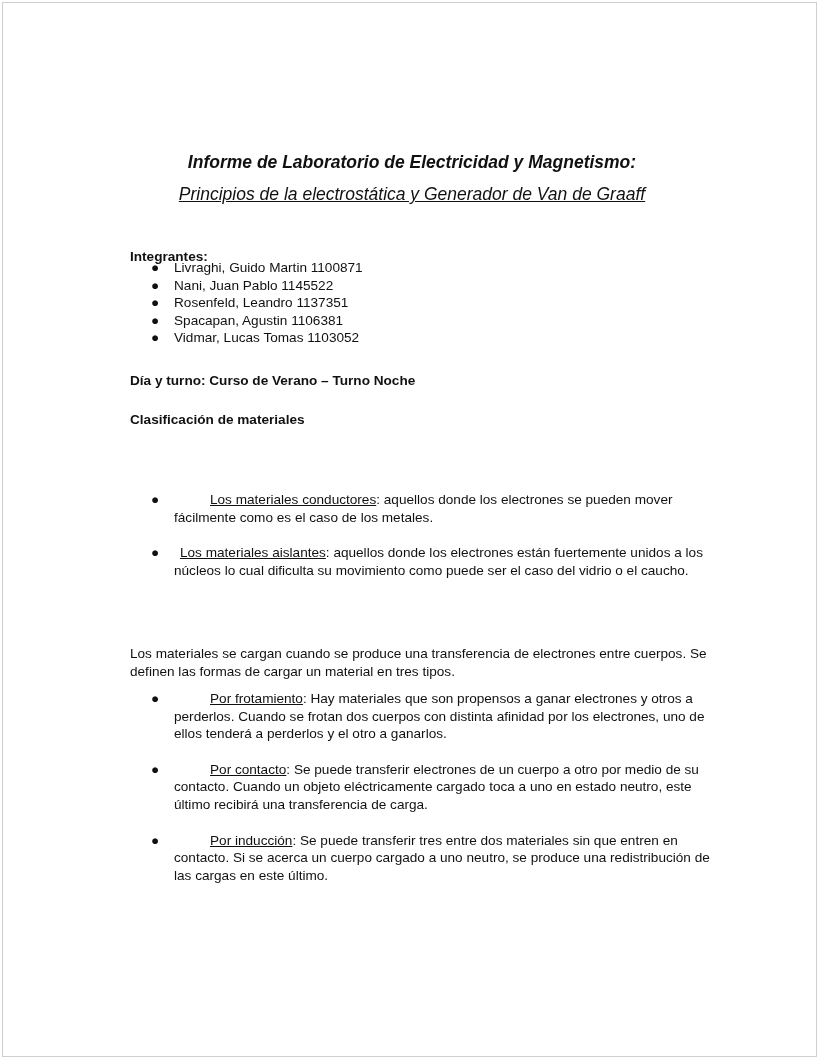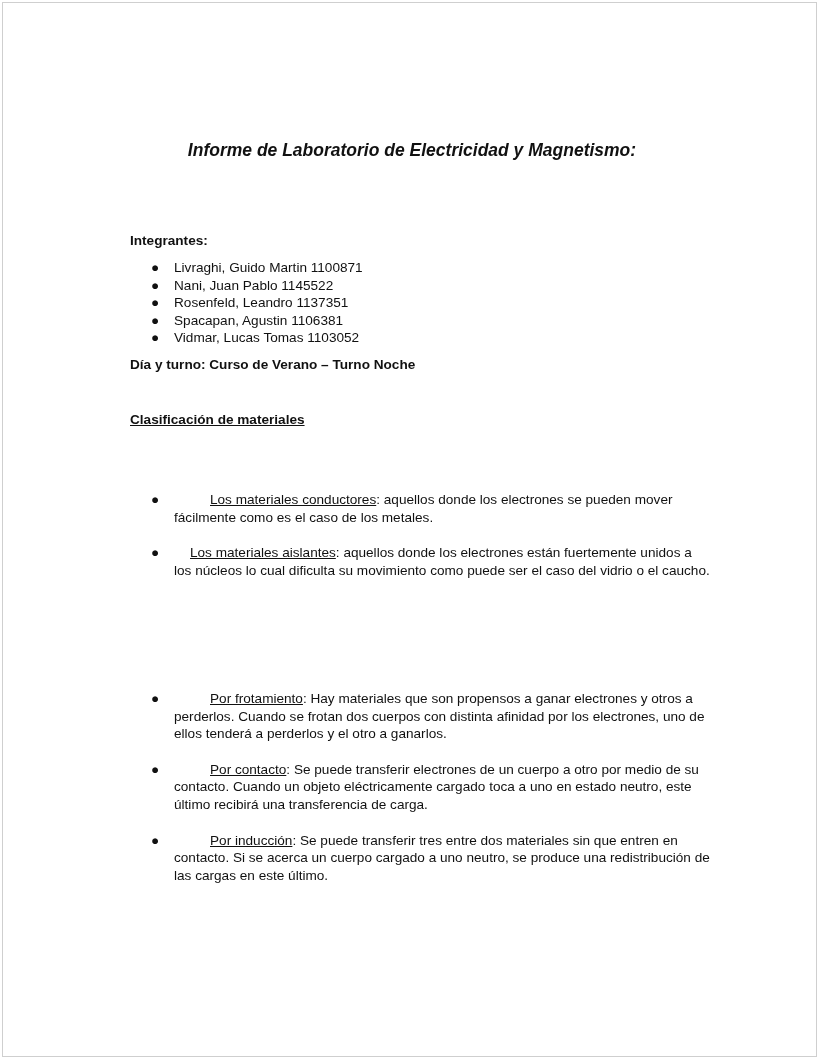--- a/index.html
+++ b/index.html
@@ -1,50 +1,52 @@
 <!DOCTYPE html>
 <html><head>
 <meta charset="utf-8">
 <style>
   html, body { margin: 0; padding: 0; background: #ffffff; }
   body { width: 822px; height: 1062px; position: relative; overflow: hidden;
          font-family: "Liberation Sans", "DejaVu Sans", sans-serif; color: #111; }
   .page { position: absolute; left: 2px; top: 2px; width: 815px; height: 1055px;
           border: 1px solid #cfcfcf; background: #fff; box-sizing: border-box; }
-  .title { position: absolute; left: 0; width: 818px; text-align: center; font-size: 17.5px; }
+  .title { position: absolute; left: 0; width: 818px; text-align: center; font-size: 17.5px; margin-top: 12px; }
   .t1 { top: 137px; font-weight: bold; font-style: italic; }
   .t2 { top: 169px; font-style: italic; text-decoration: underline; }
   .txt { position: absolute; left: 127px; font-size: 13.6px; line-height: 17.6px; width: 580px; }
-  .b { font-weight: bold; }
-  .h { font-weight: bold; text-decoration: underline; }
+  .b { font-weight: bold; margin-top: 16px; }
+  .h { font-weight: bold; }
   .u { text-decoration: underline; margin-left: 36px; }
   ul { list-style: none; margin: 0; padding: 0; }
   .li { position: relative; padding-left: 44px; }
   .bullet { position: absolute; left: 21px; top: 0; }
 </style>
 </head>
 <body>
 
 <div class="page">
   <div class="title t1">Informe de Laboratorio de Electricidad y Magnetismo:</div>
+  <div class="title t2">Principios de la electrostática y Generador de Van de Graaff</div>
 
   <div class="txt b" style="top:229px">Integrantes:</div>
   <ul class="txt" style="top:256px">
     <li class="li"><span class="bullet">●</span><span>Livraghi, Guido Martin 1100871</span></li>
     <li class="li"><span class="bullet">●</span><span>Nani, Juan Pablo 1145522</span></li>
     <li class="li"><span class="bullet">●</span><span>Rosenfeld, Leandro 1137351</span></li>
     <li class="li"><span class="bullet">●</span><span>Spacapan, Agustin 1106381</span></li>
     <li class="li"><span class="bullet">●</span><span>Vidmar, Lucas Tomas 1103052</span></li>
   </ul>
   <div class="txt b" style="top:353px">Día y turno: Curso de Verano – Turno Noche</div>
 
   <div class="txt h" style="top:408px">Clasificación de materiales</div>
   <ul class="txt" style="top:488px">
     <li class="li" style="margin-bottom:18px"><span class="bullet">●</span><span class="u">Los materiales conductores</span><span>: aquellos donde los electrones se pueden mover fácilmente como es el caso de los metales.</span></li>
-    <li class="li"><span class="bullet">●</span><span class="u" style="margin-left:16px">Los materiales aislantes</span><span>: aquellos donde los electrones están fuertemente unidos a los núcleos lo cual dificulta su movimiento como puede ser el caso del vidrio o el caucho.</span></li>
+    <li class="li"><span class="bullet">●</span><span class="u" style="margin-left:6px">Los materiales aislantes</span><span>: aquellos donde los electrones están fuertemente unidos a los núcleos lo cual dificulta su movimiento como puede ser el caso del vidrio o el caucho.</span></li>
   </ul>
 
+  <div class="txt" style="top:642px">Los materiales se cargan cuando se produce una transferencia de electrones entre cuerpos. Se definen las formas de cargar un material en tres tipos.</div>
   <ul class="txt" style="top:687px">
     <li class="li" style="margin-bottom:18px"><span class="bullet">●</span><span class="u">Por frotamiento</span><span>: Hay materiales que son propensos a ganar electrones y otros a perderlos. Cuando se frotan dos cuerpos con distinta afinidad por los electrones, uno de ellos tenderá a perderlos y el otro a ganarlos.</span></li>
     <li class="li" style="margin-bottom:18px"><span class="bullet">●</span><span class="u">Por contacto</span><span>: Se puede transferir electrones de un cuerpo a otro por medio de su contacto. Cuando un objeto eléctricamente cargado toca a uno en estado neutro, este último recibirá una transferencia de carga.</span></li>
     <li class="li"><span class="bullet">●</span><span class="u">Por inducción</span><span>: Se puede transferir tres entre dos materiales sin que entren en contacto. Si se acerca un cuerpo cargado a uno neutro, se produce una redistribución de las cargas en este último.</span></li>
   </ul>
 </div>
 
 </body></html>

